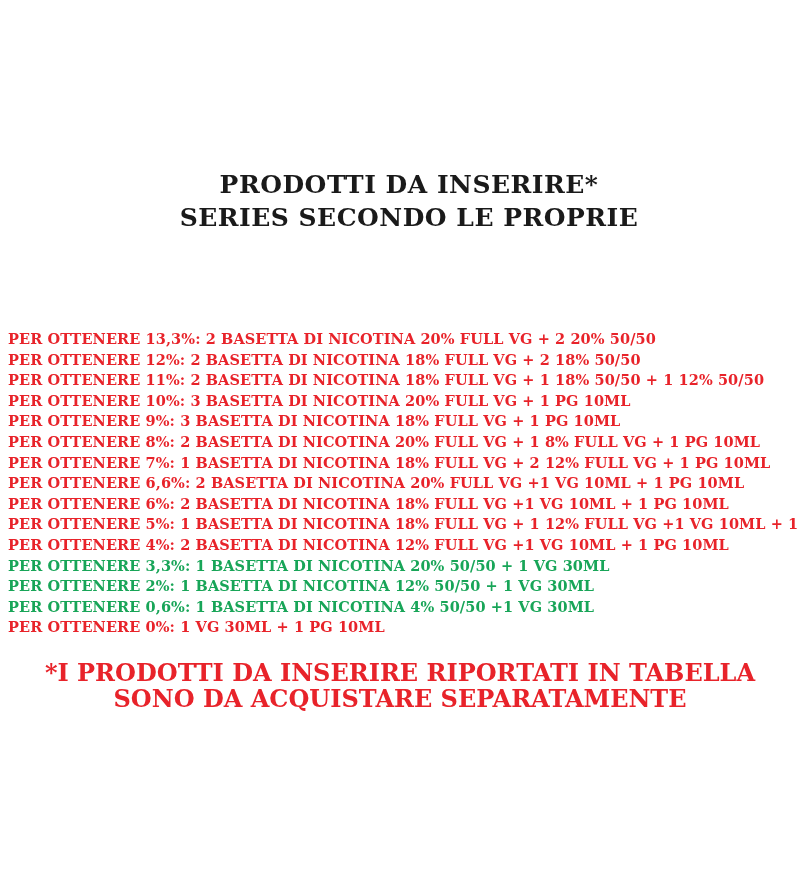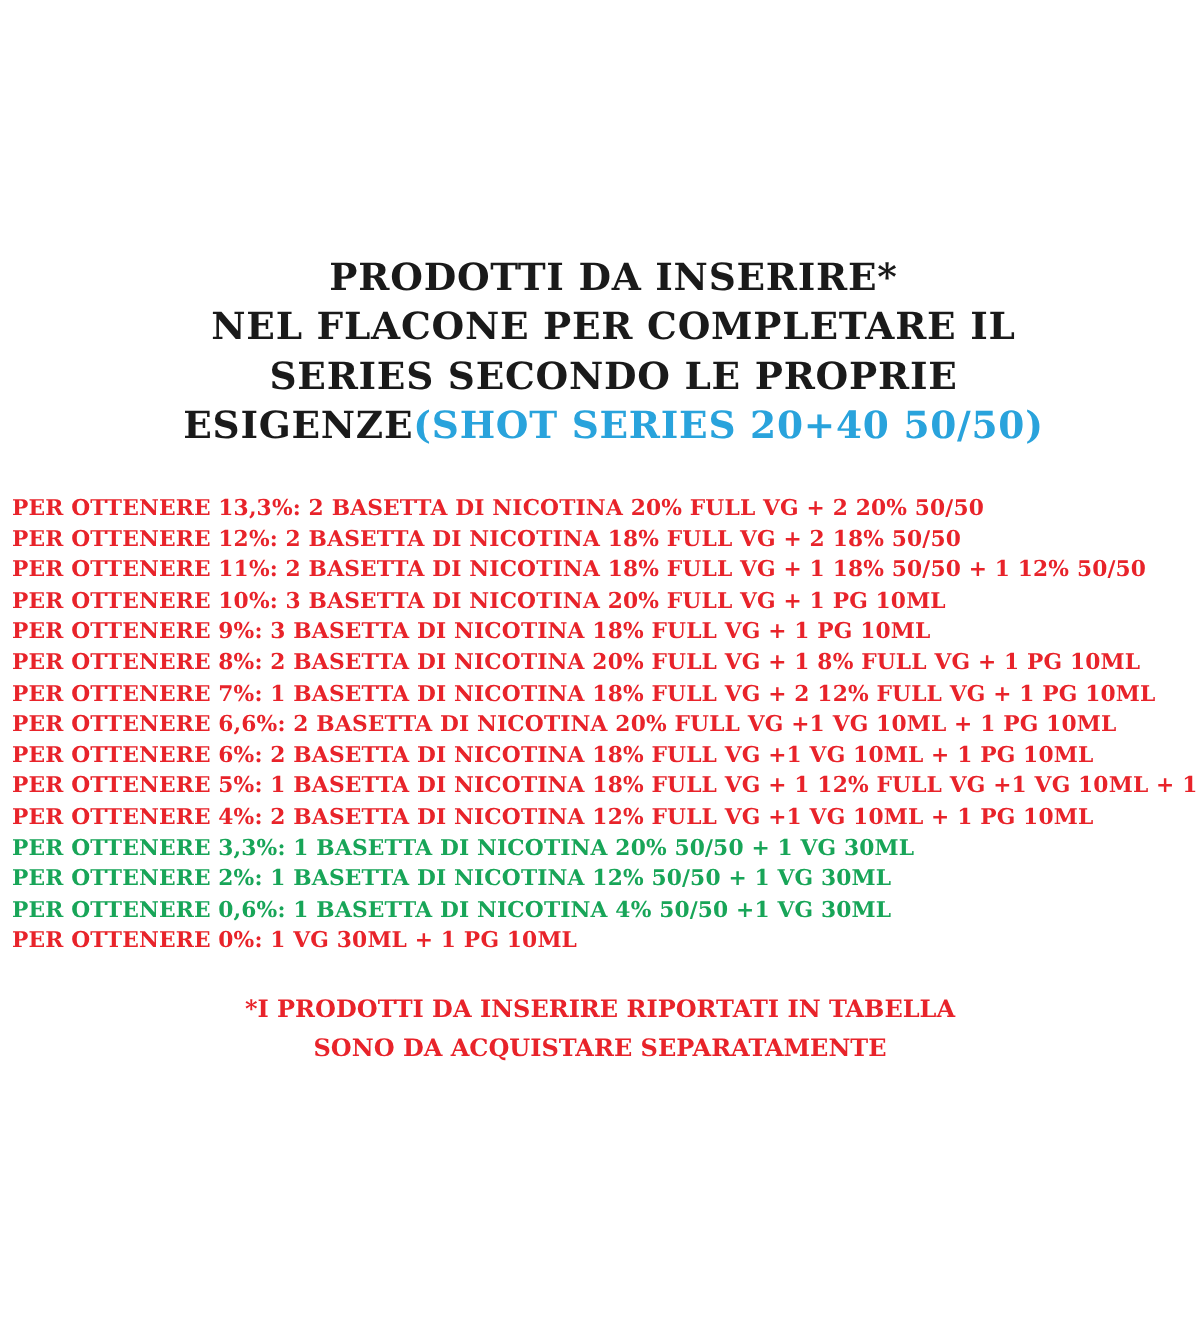--- a/index.html
+++ b/index.html
@@ -56,36 +56,34 @@
   .c-red { color: #e8232a; }
   .c-green { color: #18a558; }
   .footer {
     position: absolute;
     top: 660px;
     left: 0;
     width: 800px;
     text-align: center;
     color: #e8232a;
     font-weight: bold;
-    font-size: 16px;
+    font-size: 24px;
     line-height: 26px;
     font-family: "DejaVu Serif", serif;
   }
   .footer span { display: block; }
 </style>
 </head>
 <body>
 
 <div class="page">
 
   <div class="title-block">
     <span class="title-line">PRODOTTI DA INSERIRE*</span>
-    <span class="title-line">NEL FLACONE PER COMPLETARE IL</span>
     <span class="title-line">SERIES SECONDO LE PROPRIE</span>
-    <span class="title-line"><span>ESIGENZE</span><span class="shot">(SHOT SERIES 20+40 50/50)</span></span>
   </div>
 
   <div class="rows" id="rows">
       <div class="row c-red">PER OTTENERE 13,3%: 2 BASETTA DI NICOTINA 20% FULL VG + 2 20% 50/50</div>
       <div class="row c-red">PER OTTENERE 12%: 2 BASETTA DI NICOTINA 18% FULL VG + 2 18% 50/50</div>
       <div class="row c-red">PER OTTENERE 11%: 2 BASETTA DI NICOTINA 18% FULL VG + 1 18% 50/50 + 1 12% 50/50</div>
       <div class="row c-red">PER OTTENERE 10%: 3 BASETTA DI NICOTINA 20% FULL VG + 1 PG 10ML</div>
       <div class="row c-red">PER OTTENERE 9%: 3 BASETTA DI NICOTINA 18% FULL VG + 1 PG 10ML</div>
       <div class="row c-red">PER OTTENERE 8%: 2 BASETTA DI NICOTINA 20% FULL VG + 1 8% FULL VG + 1 PG 10ML</div>
       <div class="row c-red">PER OTTENERE 7%: 1 BASETTA DI NICOTINA 18% FULL VG + 2 12% FULL VG + 1 PG 10ML</div>

